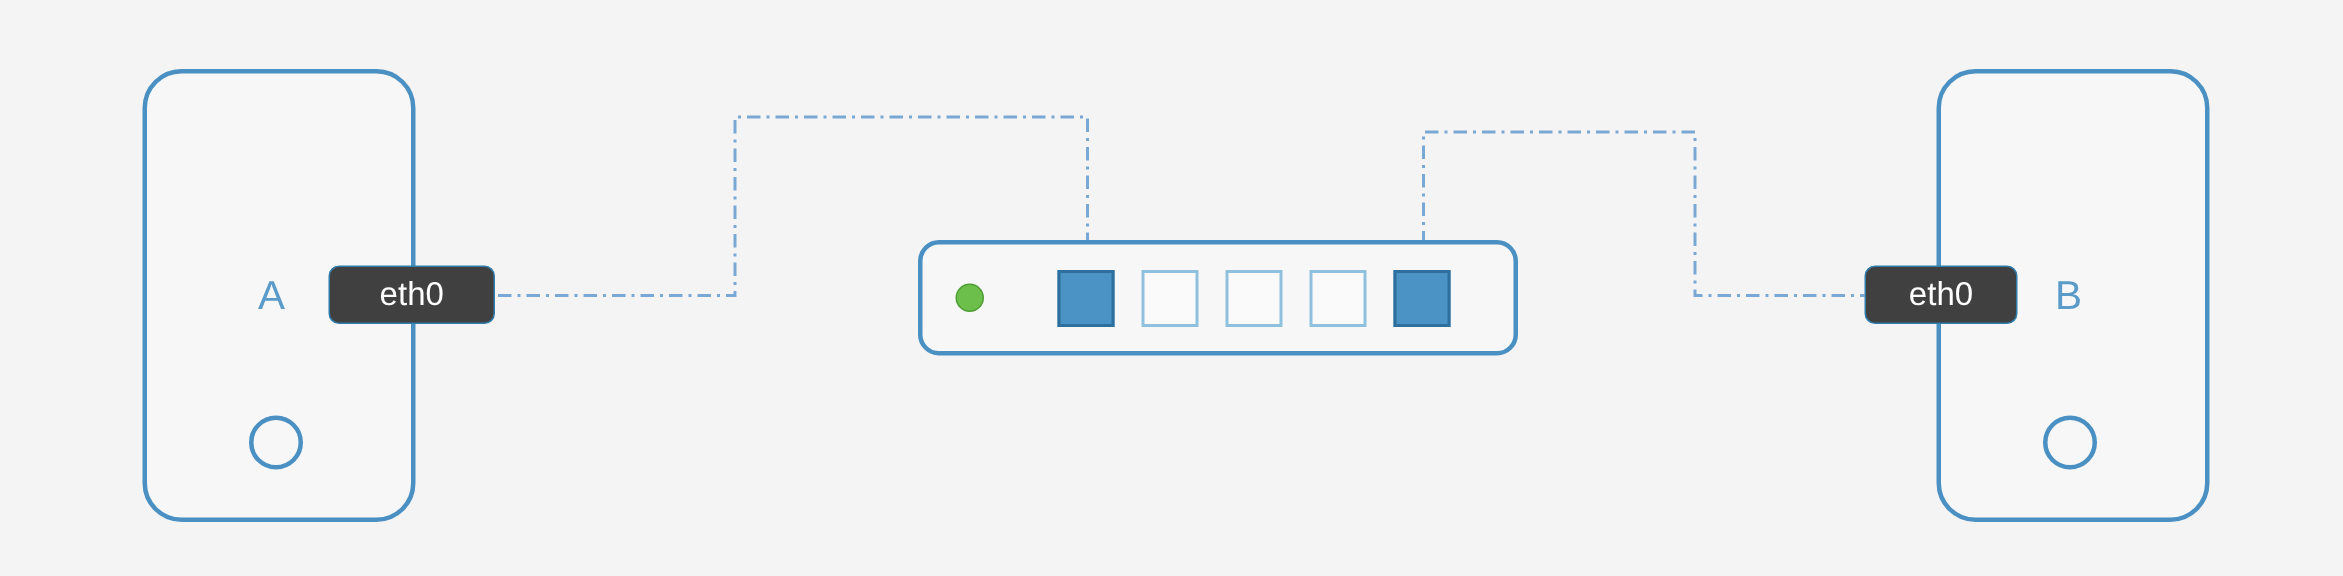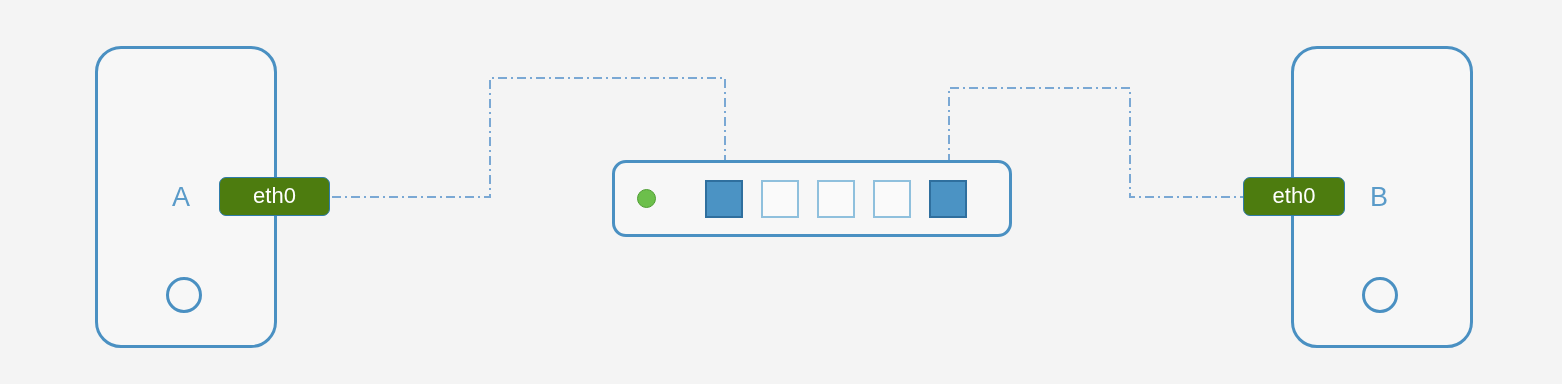--- a/index.html
+++ b/index.html
@@ -65,21 +65,21 @@
   .host-a-circle { left: 166px;  top: 277px; }
   .host-b-circle { left: 1362px; top: 277px; }
 
   
   .iface-badge {
     position: absolute;
     box-sizing: border-box;
     height: 39px;
     border: 1.5px solid #2f7cab;
     border-radius: 7px;
-    background: #4d7c0f;
+    background: #404040;
     color: #ffffff;
     font-size: 22px;
     line-height: 36px;
     text-align: center;
     white-space: nowrap;
   }
   .iface-a { left: 219px;  top: 177px; width: 111px; }
   .iface-b { left: 1243px; top: 177px; width: 102px; }
 
   

